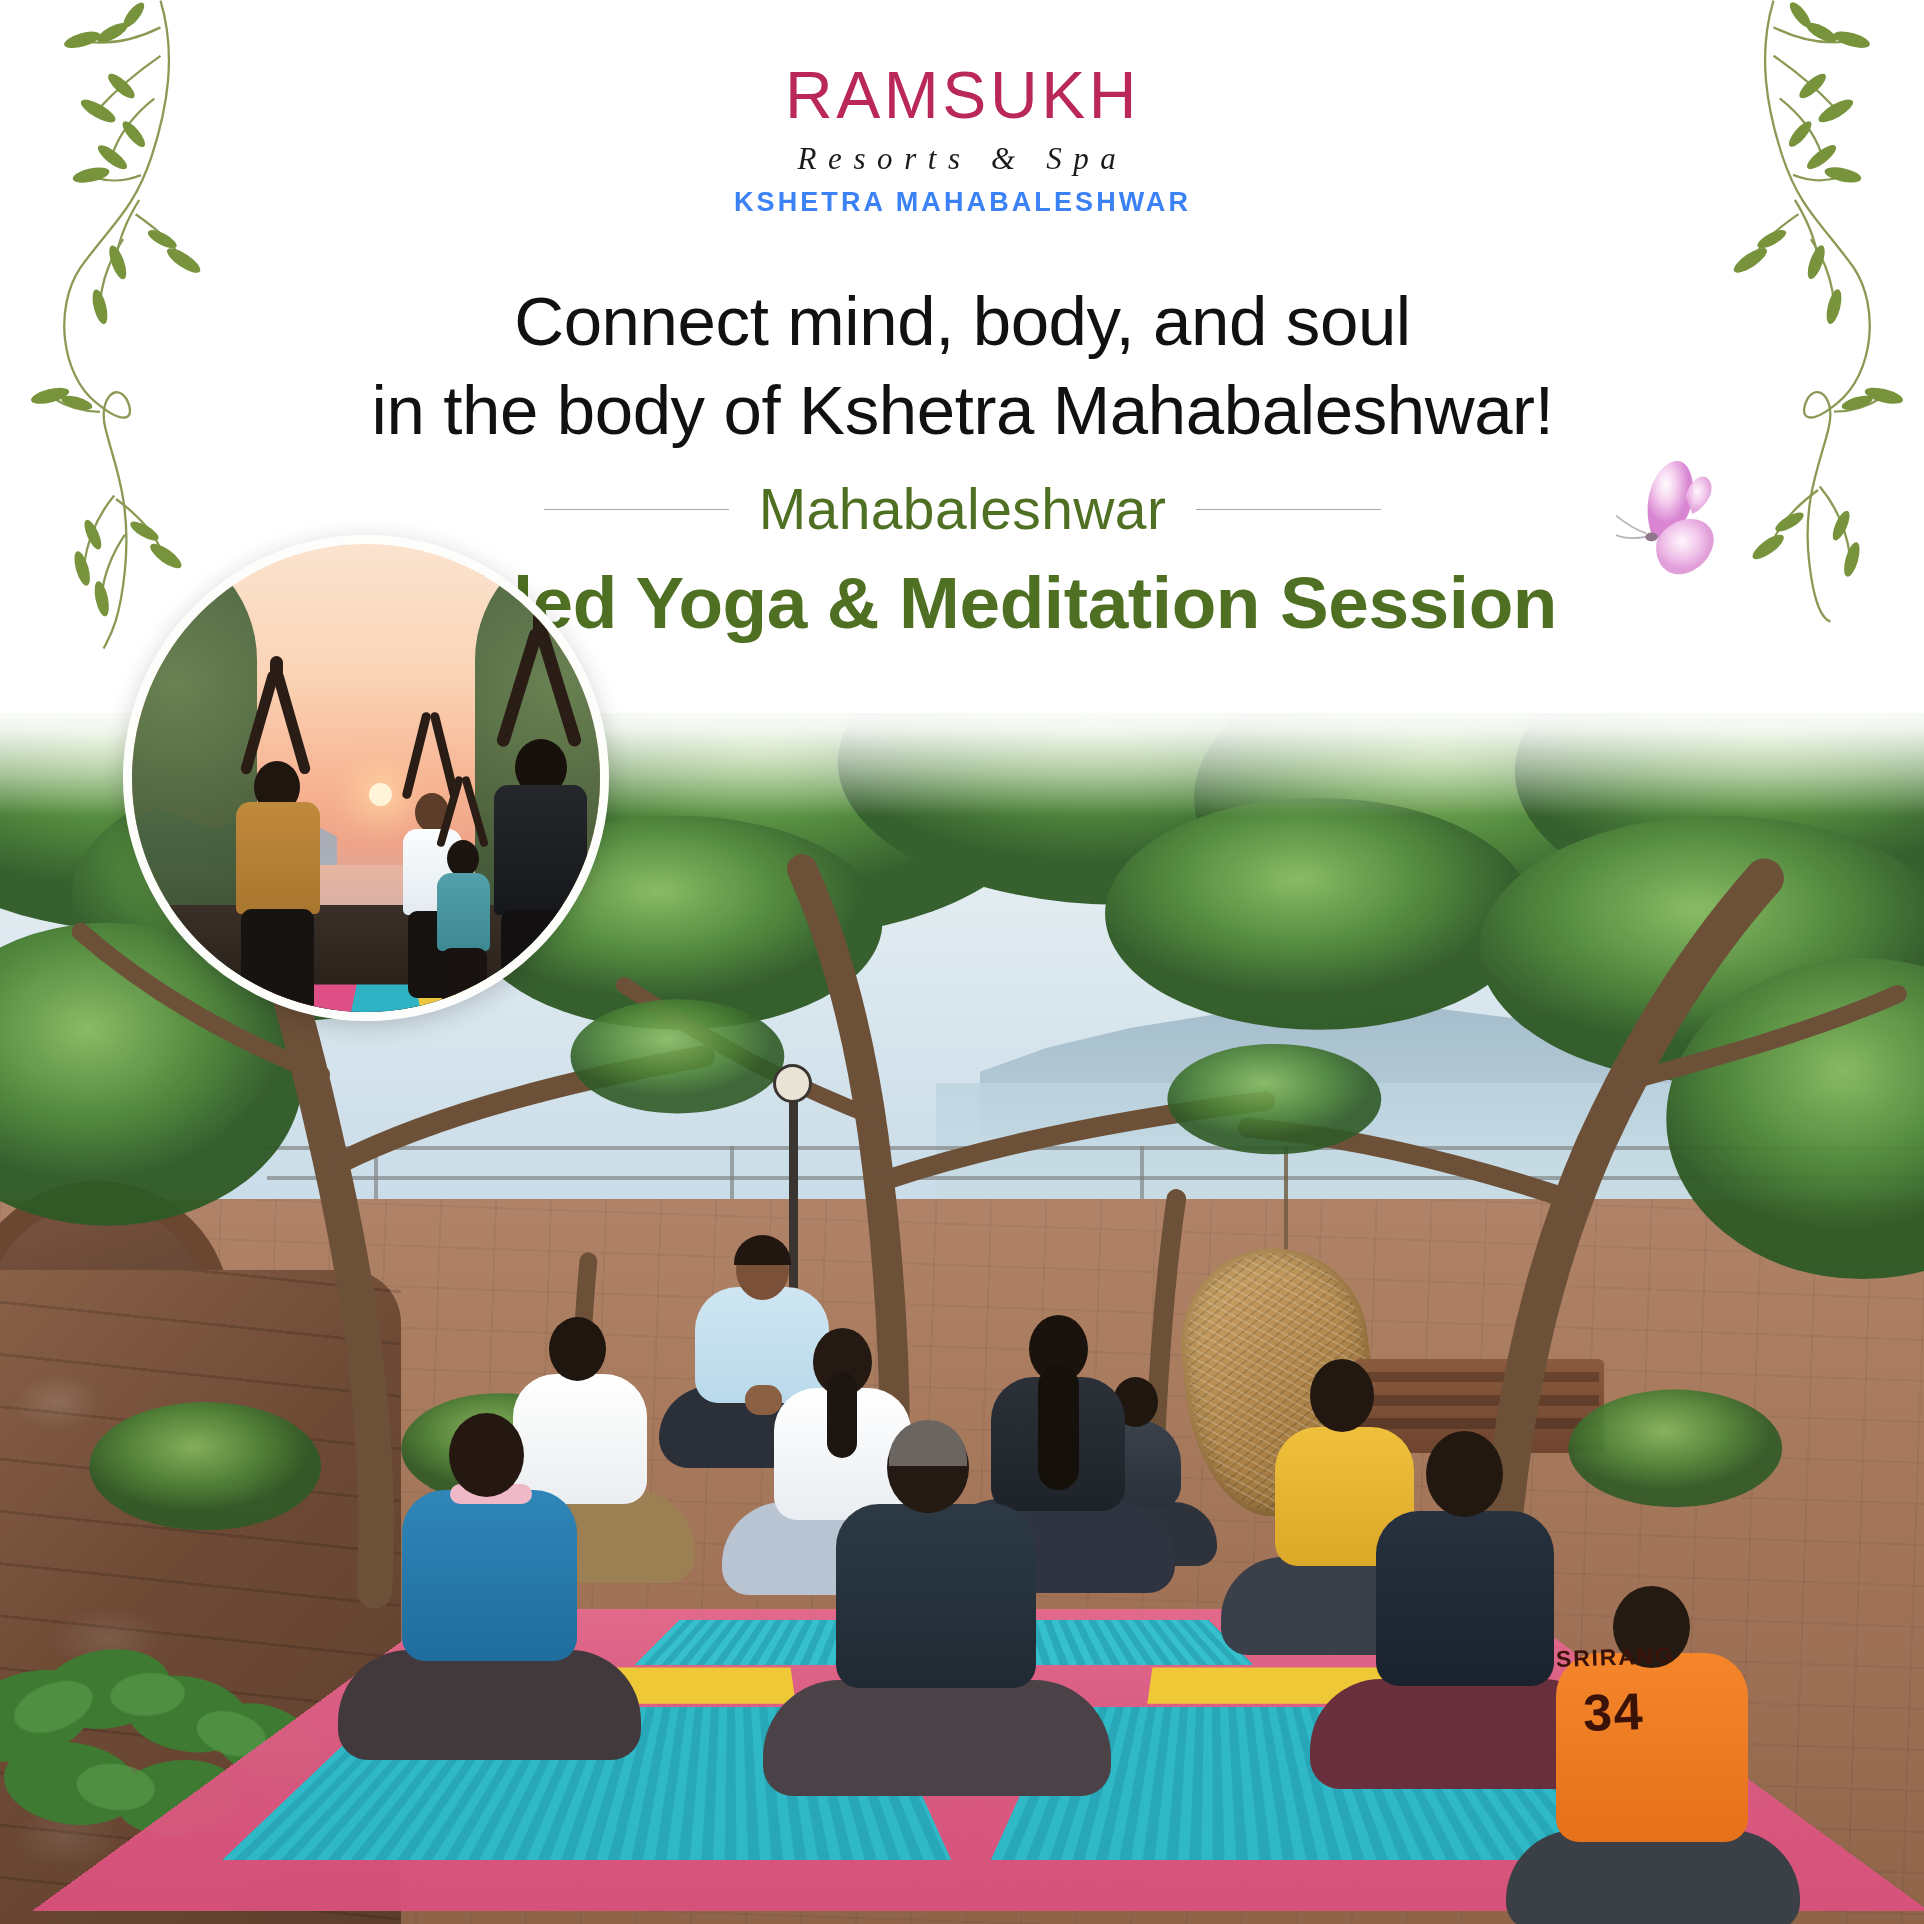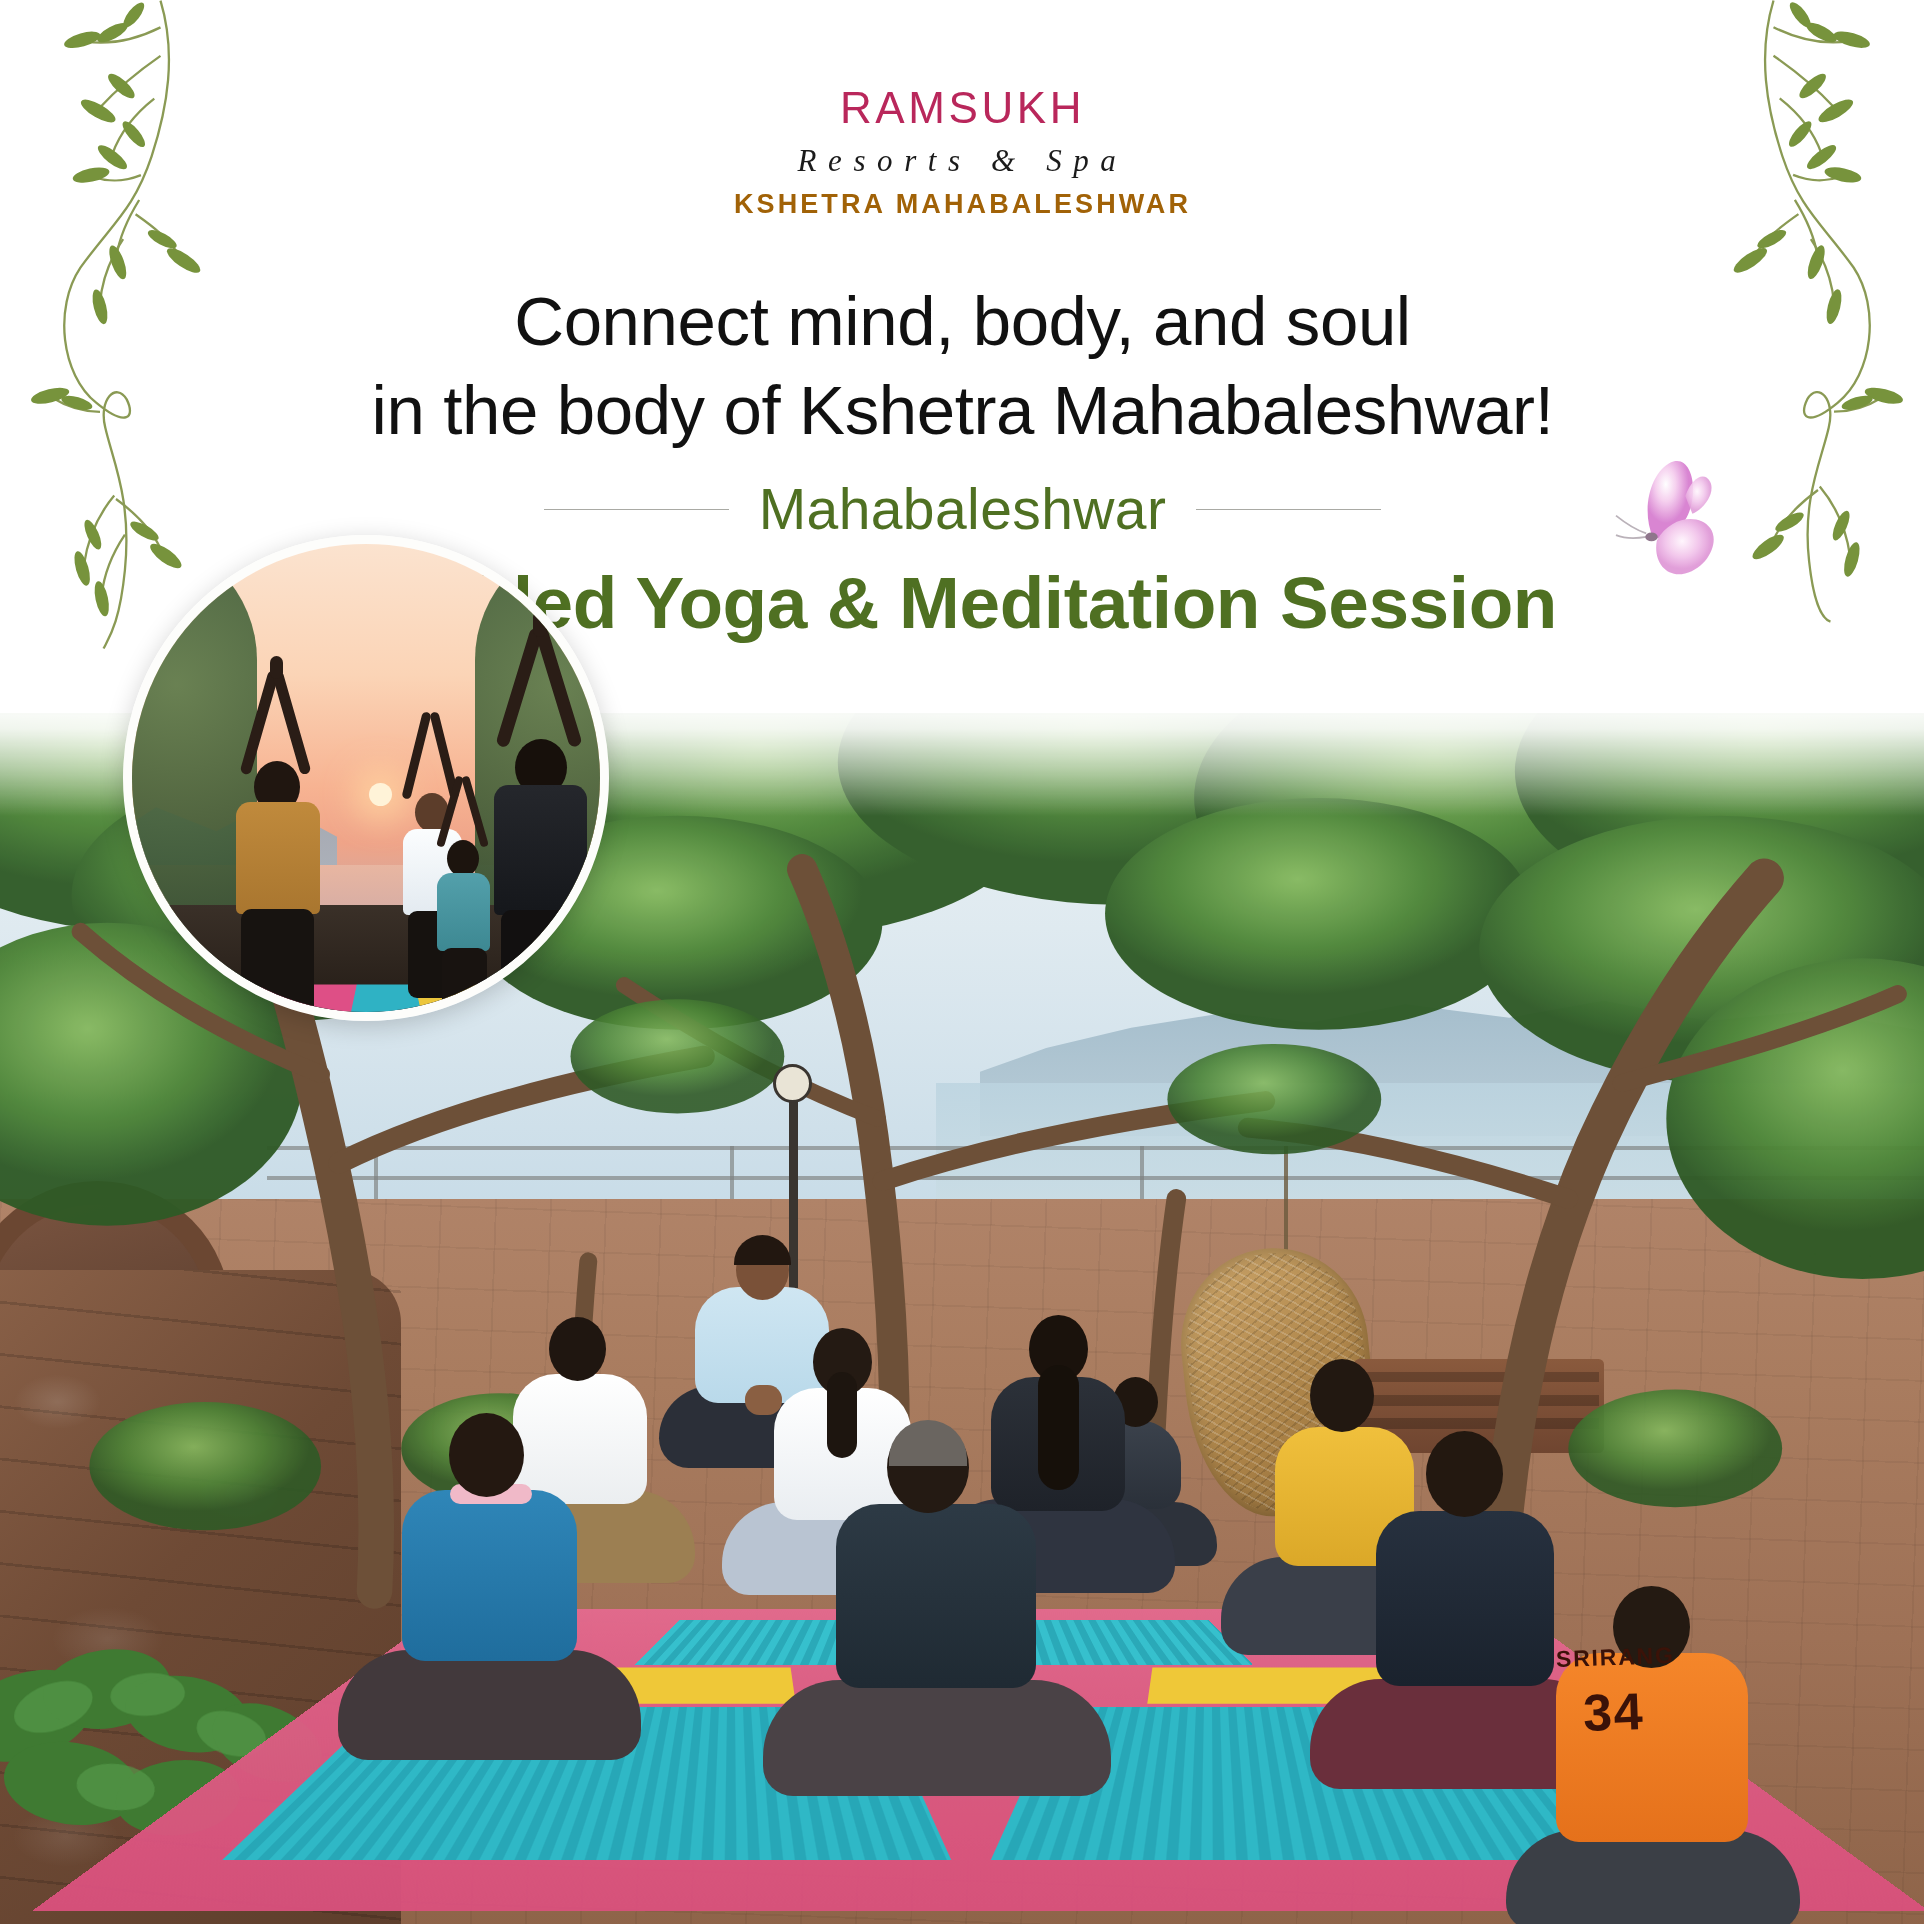--- a/index.html
+++ b/index.html
@@ -35,32 +35,32 @@
   .butterfly { position:absolute; left:1600px; top:441px; width:151px; height:151px; z-index:8; }
 
   
   .logo-block {
     position:absolute; left:0; top:62px; width:1925px;
     text-align:center; z-index:7;
   }
   .logo-word {
     position:relative; display:inline-block;
     font-family:"Liberation Sans", sans-serif;
-    font-size:44px; font-weight:400; letter-spacing:3.6px;
-    color:#b9275b; line-height:1;margin-top:24px;
+    font-size:66px; font-weight:400; letter-spacing:3.6px;
+    color:#b9275b; line-height:1;
   }
   .logo-sub {
     font-family:"Liberation Serif", serif;
     font-size:31px; font-style:italic; letter-spacing:11.6px;
     color:#1b1b1b; margin-top:12.5px;
   }
   .logo-place {
     font-family:"Liberation Sans", sans-serif;
     font-size:27px; font-weight:700; letter-spacing:3.1px;
-    color:#a16207; margin-top:10.7px;
+    color:#3b82f6; margin-top:10.7px;
   }
 
   
   .headline { position:absolute; left:0; top:281px; width:1925px; text-align:center; z-index:7; }
   .h-line1 {
     font-size:69px; font-weight:300; color:#111; letter-spacing:-0.4px; line-height:1.18;
   }
   .h-line2 {
     font-size:69px; font-weight:300; color:#111; letter-spacing:-0.4px; line-height:1.18; margin-top:7.1px;
   }

